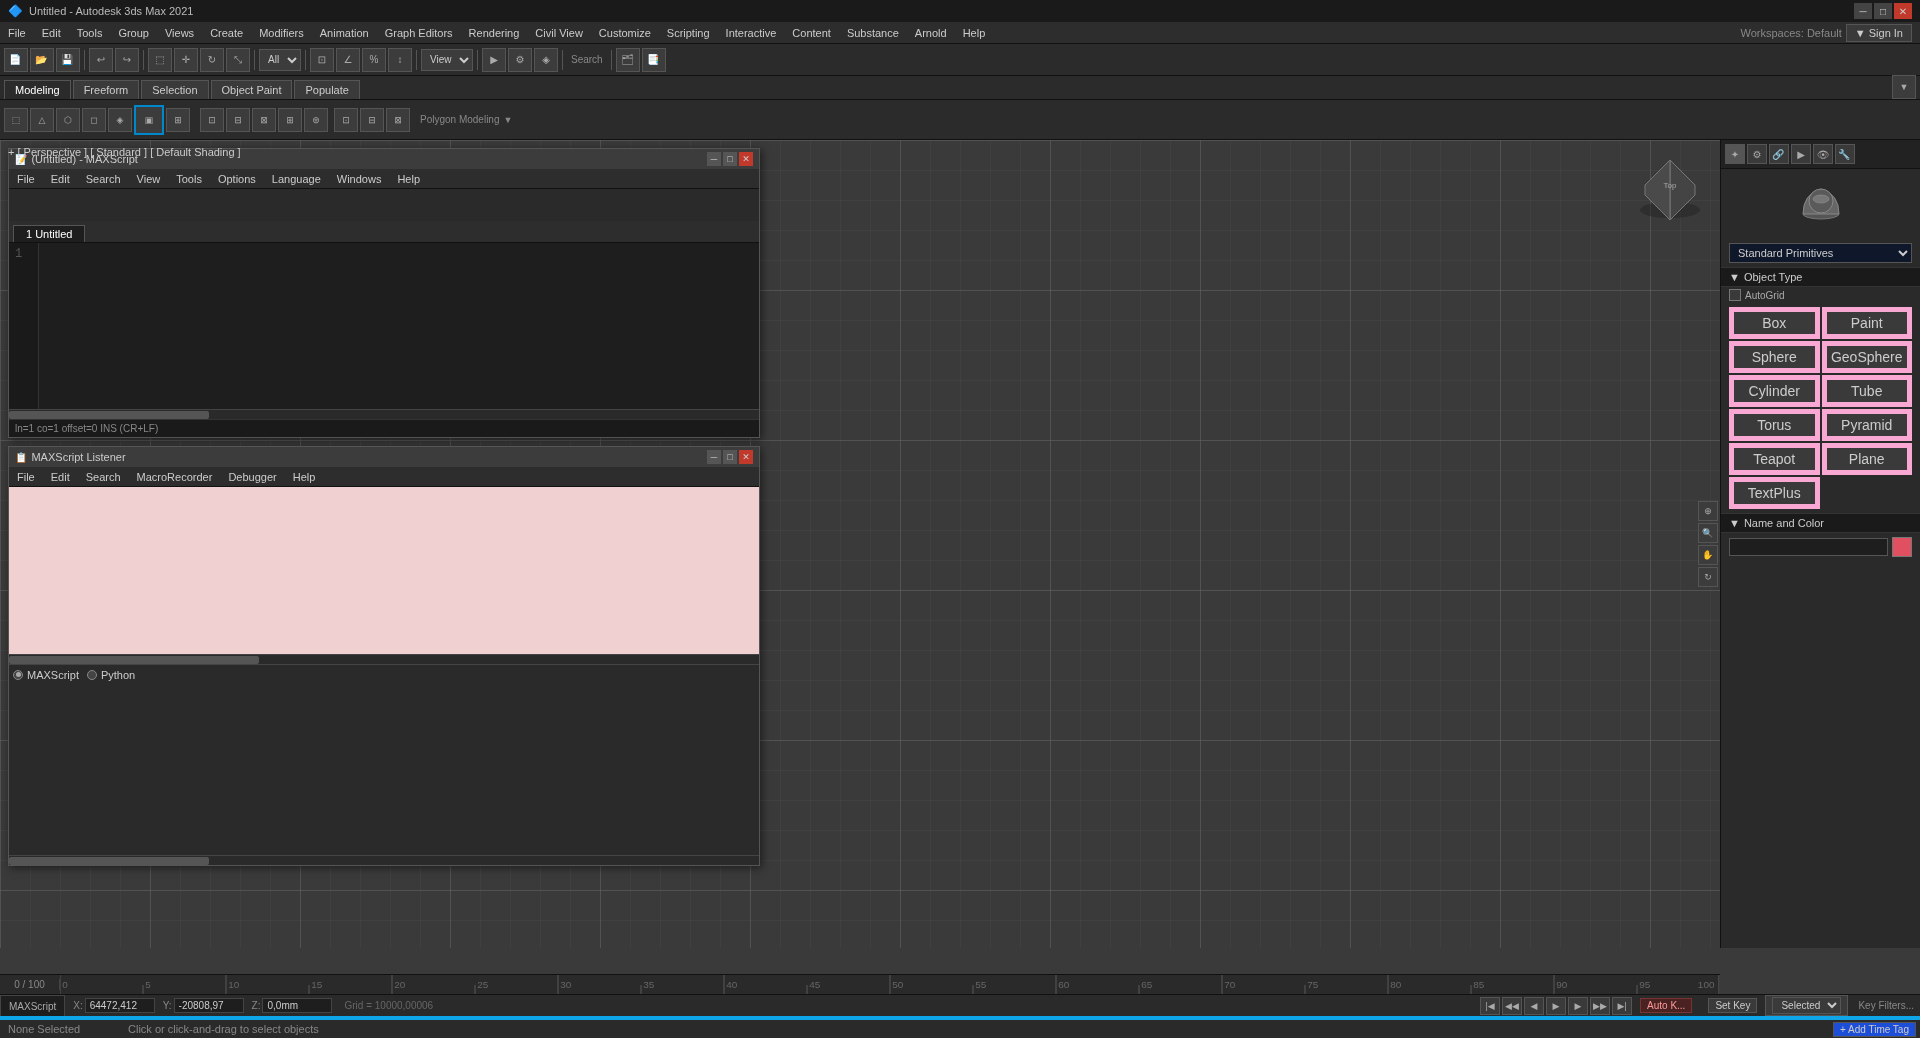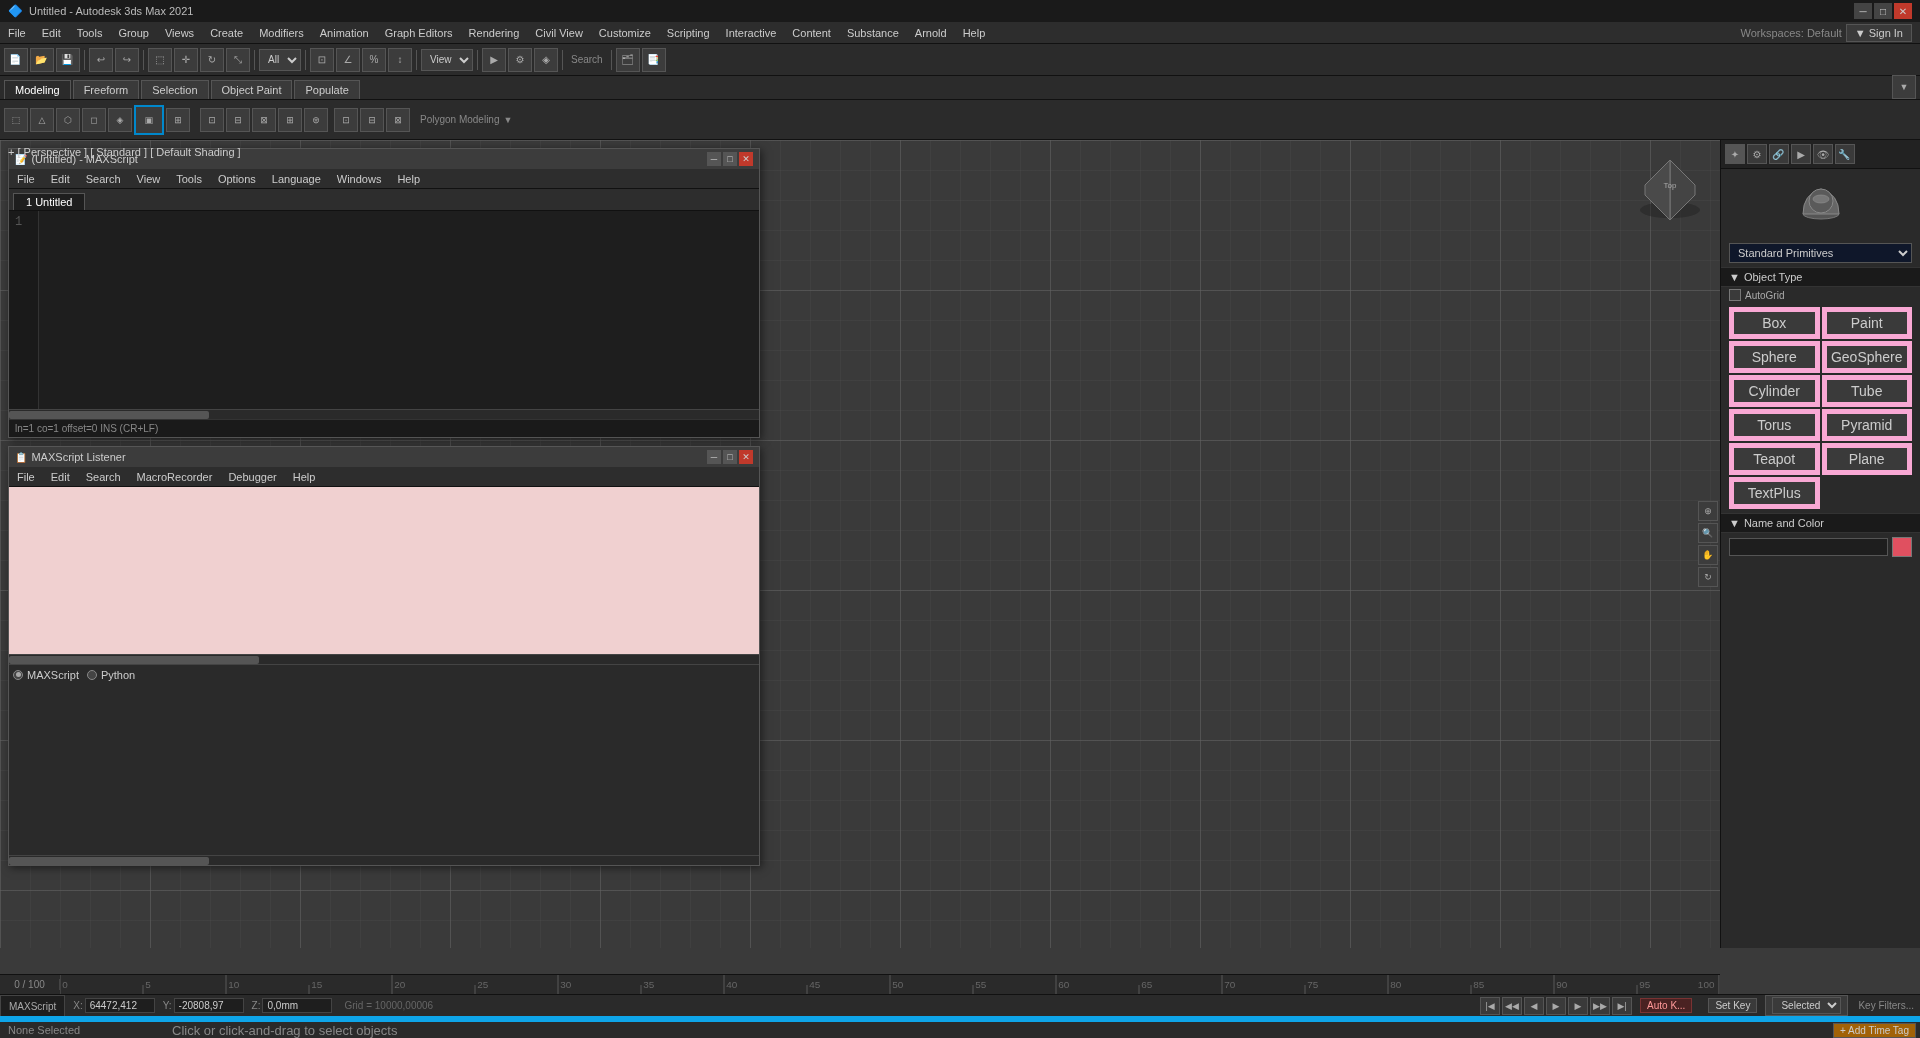--- a/index.html
+++ b/index.html
@@ -196,20 +196,21 @@
       width: 752px;
       height: 290px;
     }
     .script-tabs {
       background: #2d2d2d;
       height: 22px;
       display: flex;
       align-items: flex-end;
       padding: 0 4px;
       border-bottom: 1px solid #111;
+      margin-top: 32px;
     }
     .script-tab {
       padding: 2px 12px;
       background: #3a3a3a;
       border: 1px solid #555;
       border-bottom: none;
       color: #ccc;
       font-size: 11px;
       cursor: pointer;
     }
@@ -934,18 +935,18 @@
 
   <div id="selected-badge" style="margin:0 4px;">
     <select style="background:#3a3a3a;border:1px solid #555;color:#ccc;font-size:10px;padding:1px 4px;">
       <option>Selected</option>
     </select>
   </div>
 
   <span id="keys-filter" style="cursor:pointer;color:#888;font-size:10px;padding:0 6px;">Key Filters...</span>
 </div>
 
-<div style="position:absolute;bottom:0;left:0;right:0;height:22px;background:#2a2a2a;border-top:6px solid #0ea5e9;display:flex;align-items:center;">
+<div style="position:absolute;bottom:0;left:0;right:0;height:22px;background:#2a2a2a;border-top:4px solid #0ea5e9;display:flex;align-items:center;">
   <span id="none-selected" style="padding:0 8px;color:#888;font-size:11px;min-width:120px;">None Selected</span>
-  <span id="status-text" style="padding:0 8px;color:#888;font-size:13px;margin-left:44px;">Click or click-and-drag to select objects</span>
+  <span id="status-text" style="padding:0 8px;color:#888;font-size:11px;">Click or click-and-drag to select objects</span>
   <div style="flex:1;"></div>
-  <button style="background:#a16207;border:1px solid #555;color:#ccc;font-size:10px;padding:1px 6px;cursor:pointer;margin-right:4px;">+ Add Time Tag</button>
+  <button style="background:#1d4ed8;border:1px solid #555;color:#ccc;font-size:10px;padding:1px 6px;cursor:pointer;margin-right:4px;">+ Add Time Tag</button>
 </div>
 
 </body></html>

